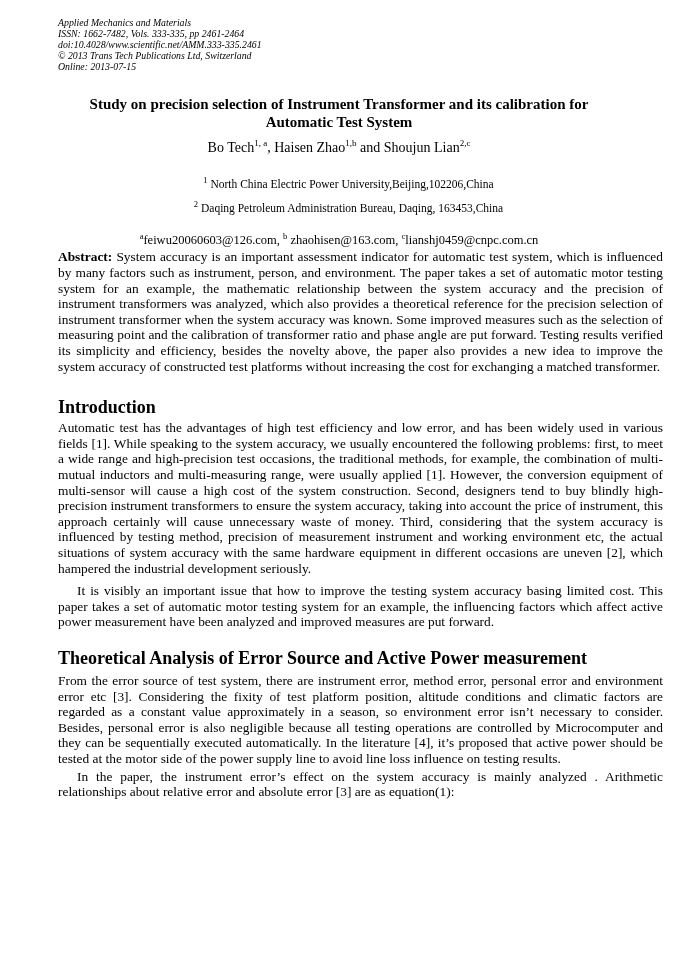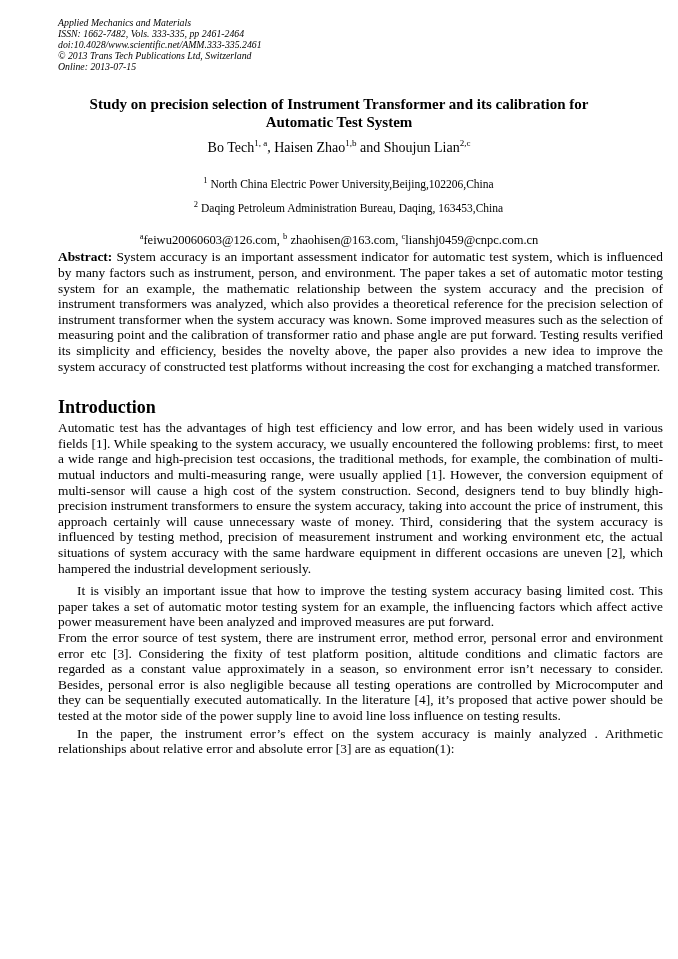--- a/index.html
+++ b/index.html
@@ -103,17 +103,18 @@
 
   <div class="content">
 
 
     <p class="abstract"><b>Abstract:</b><span> System accuracy is an important assessment indicator for automatic test system, which is influenced by many factors such as instrument, person, and environment. The paper takes a set of automatic motor testing system for an example, the mathematic relationship between the system accuracy and the precision of instrument transformers was analyzed, which also provides a theoretical reference for the precision selection of instrument transformer when the system accuracy was known. Some improved measures such as the selection of measuring point and the calibration of transformer ratio and phase angle are put forward. Testing results verified its simplicity and efficiency, besides the novelty above, the paper also provides a new idea to improve the system accuracy of constructed test platforms without increasing the cost for exchanging a matched transformer.</span></p>
 
     <div class="sec-heading">Introduction</div>
     <p class="para">Automatic test has the advantages of high test efficiency and low error, and has been widely used in various fields [1]. While speaking to the system accuracy, we usually encountered the following problems: first, to meet a wide range and high-precision test occasions, the traditional methods, for example, the combination of multi-mutual inductors and multi-measuring range, were usually applied [1]. However, the conversion equipment of multi-sensor will cause a high cost of the system construction. Second, designers tend to buy blindly high-precision instrument transformers to ensure the system accuracy, taking into account the price of instrument, this approach certainly will cause unnecessary waste of money. Third, considering that the system accuracy is influenced by testing method, precision of measurement instrument and working environment etc, the actual situations of system accuracy with the same hardware equipment in different occasions are uneven [2], which hampered the industrial development seriously.</p>
     <p class="indent">It is visibly an important issue that how to improve the testing system accuracy basing limited cost. This paper takes a set of automatic motor testing system for an example, the influencing factors which affect active power measurement have been analyzed and improved measures are put forward.</p>
 
+    <div class="sec-heading second">Theoretical Analysis of Error Source and Active Power measurement</div>
     <p class="para">From the error source of test system, there are instrument error, method error, personal error and environment error etc [3]. Considering the fixity of test platform position, altitude conditions and climatic factors are regarded as a constant value approximately in a season, so environment error isn’t necessary to consider. Besides, personal error is also negligible because all testing operations are controlled by Microcomputer and they can be sequentially executed automatically. In the literature [4], it’s proposed that active power should be tested at the motor side of the power supply line to avoid line loss influence on testing results.</p>
     <p class="indent tight">In the paper, the instrument error’s effect on the system accuracy is mainly analyzed . Arithmetic relationships about relative error and absolute error [3] are as equation(1):</p>
 
   </div>
 </div>
 
 </body></html>

